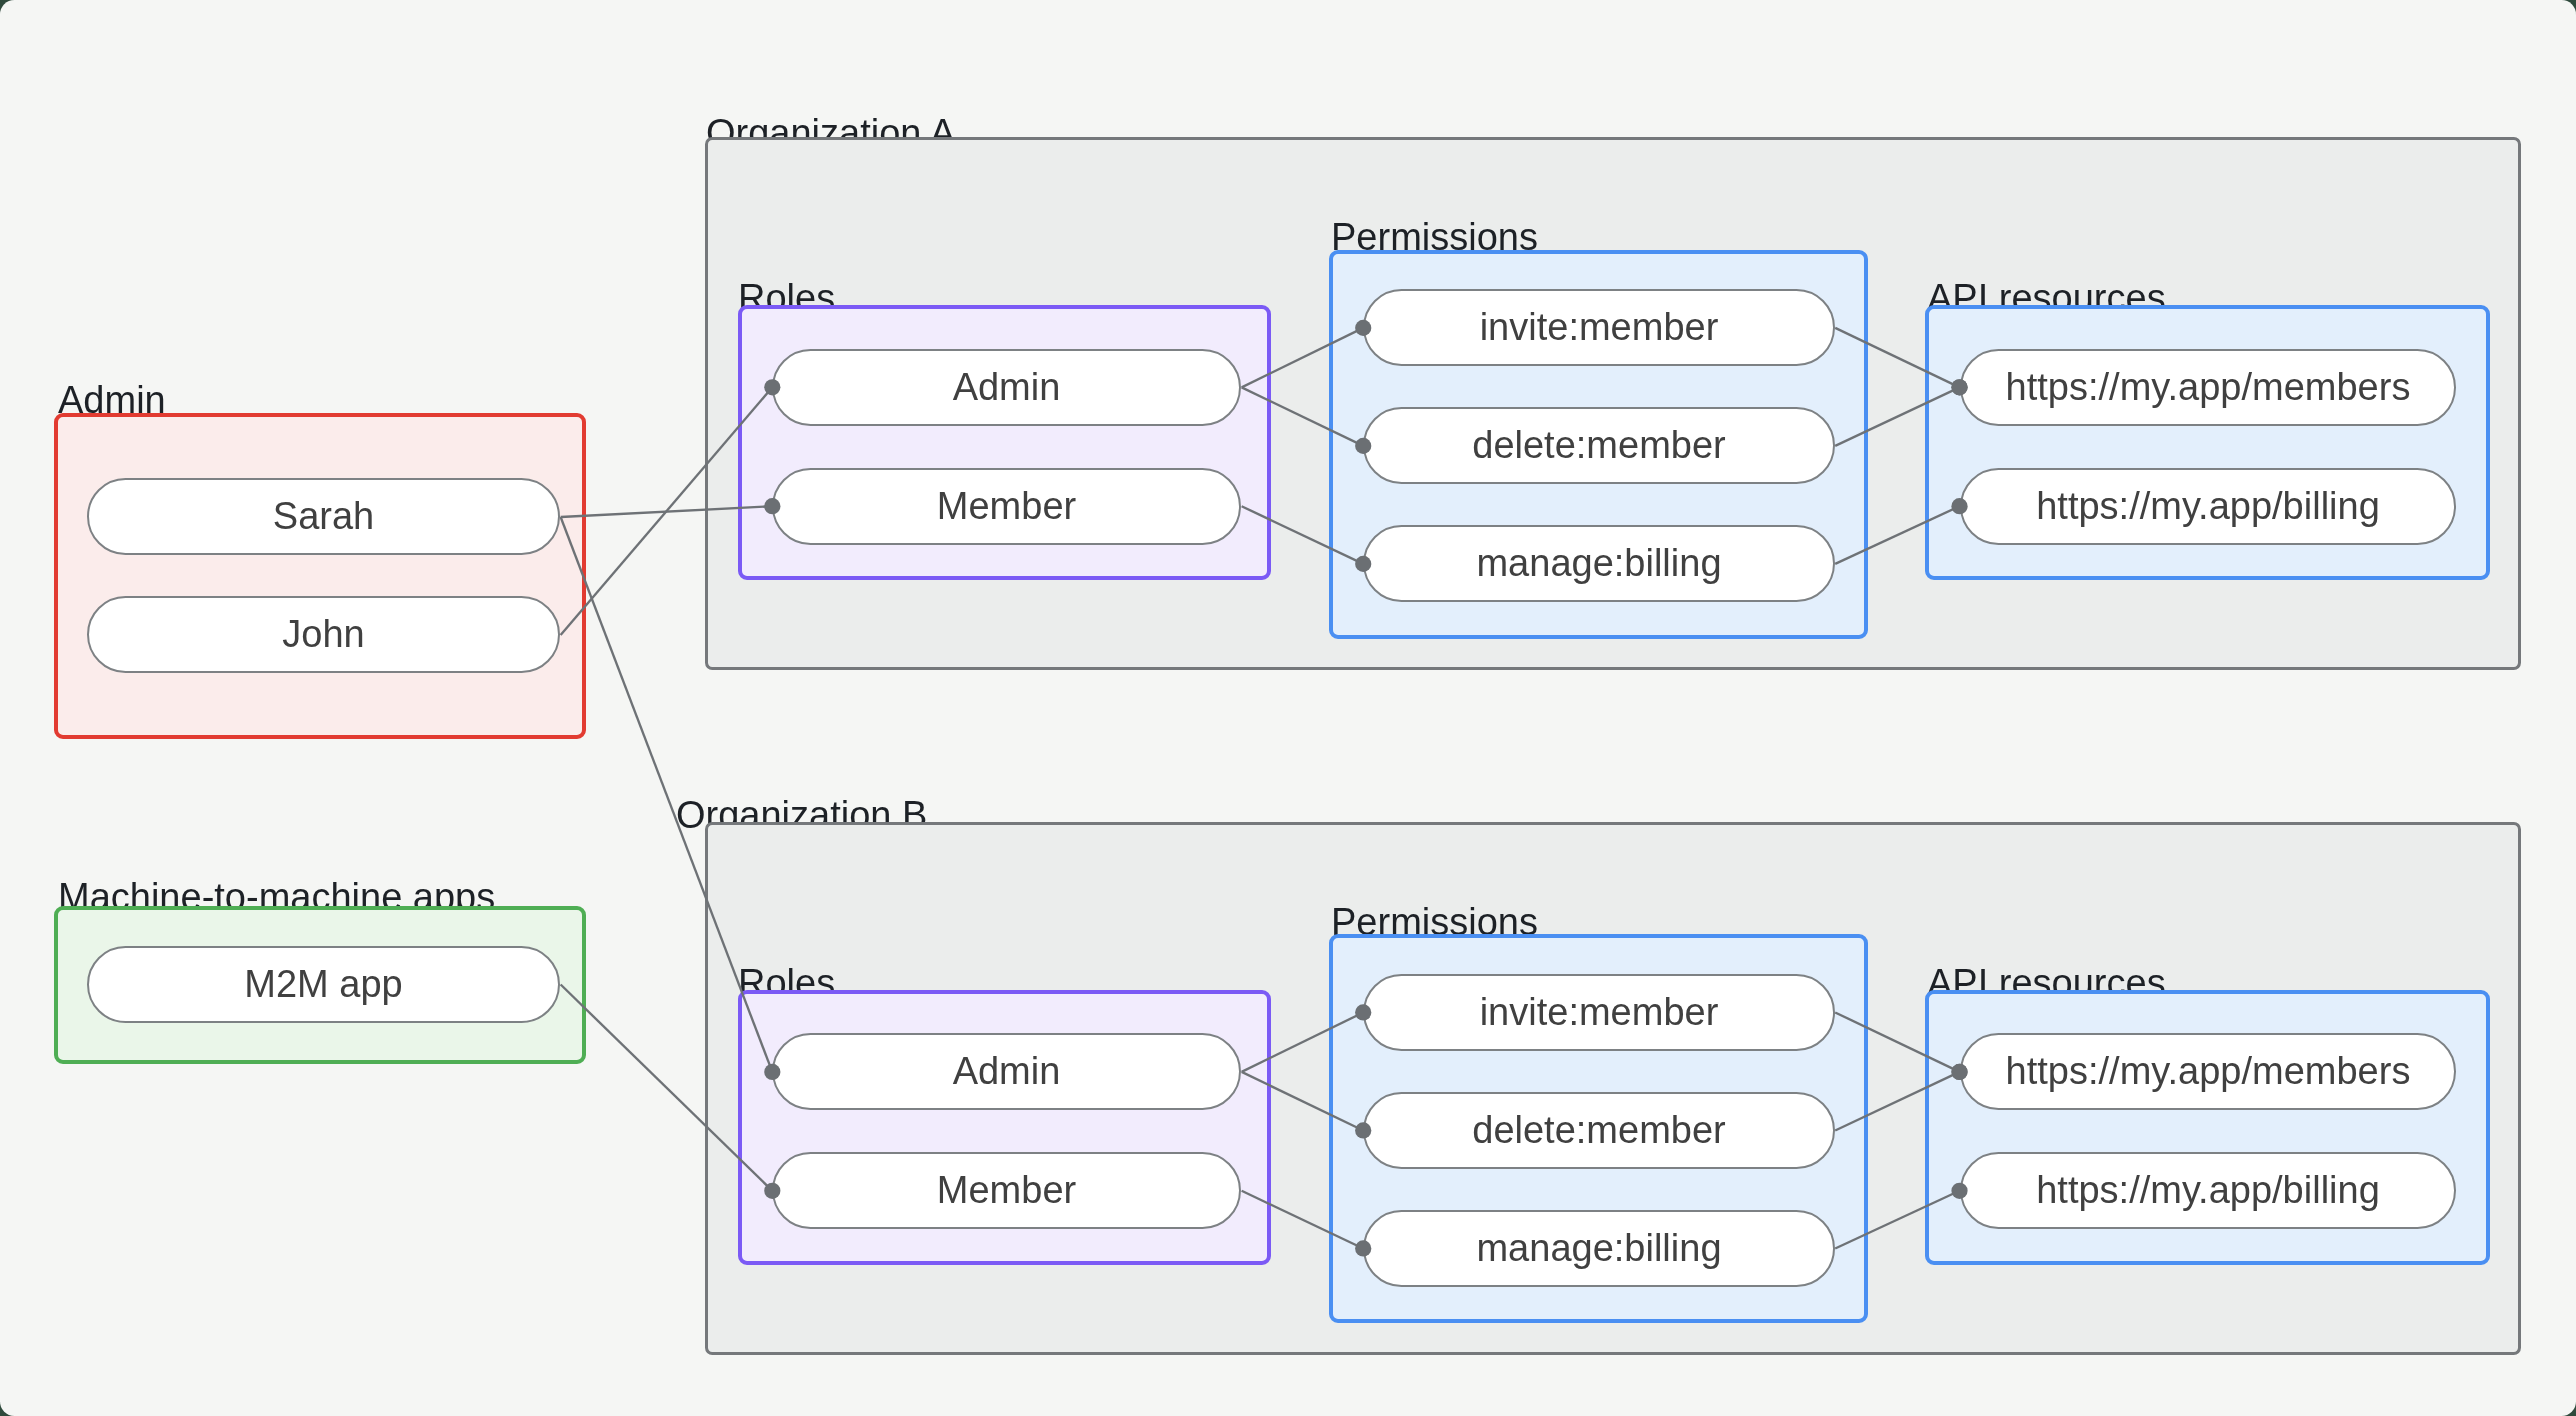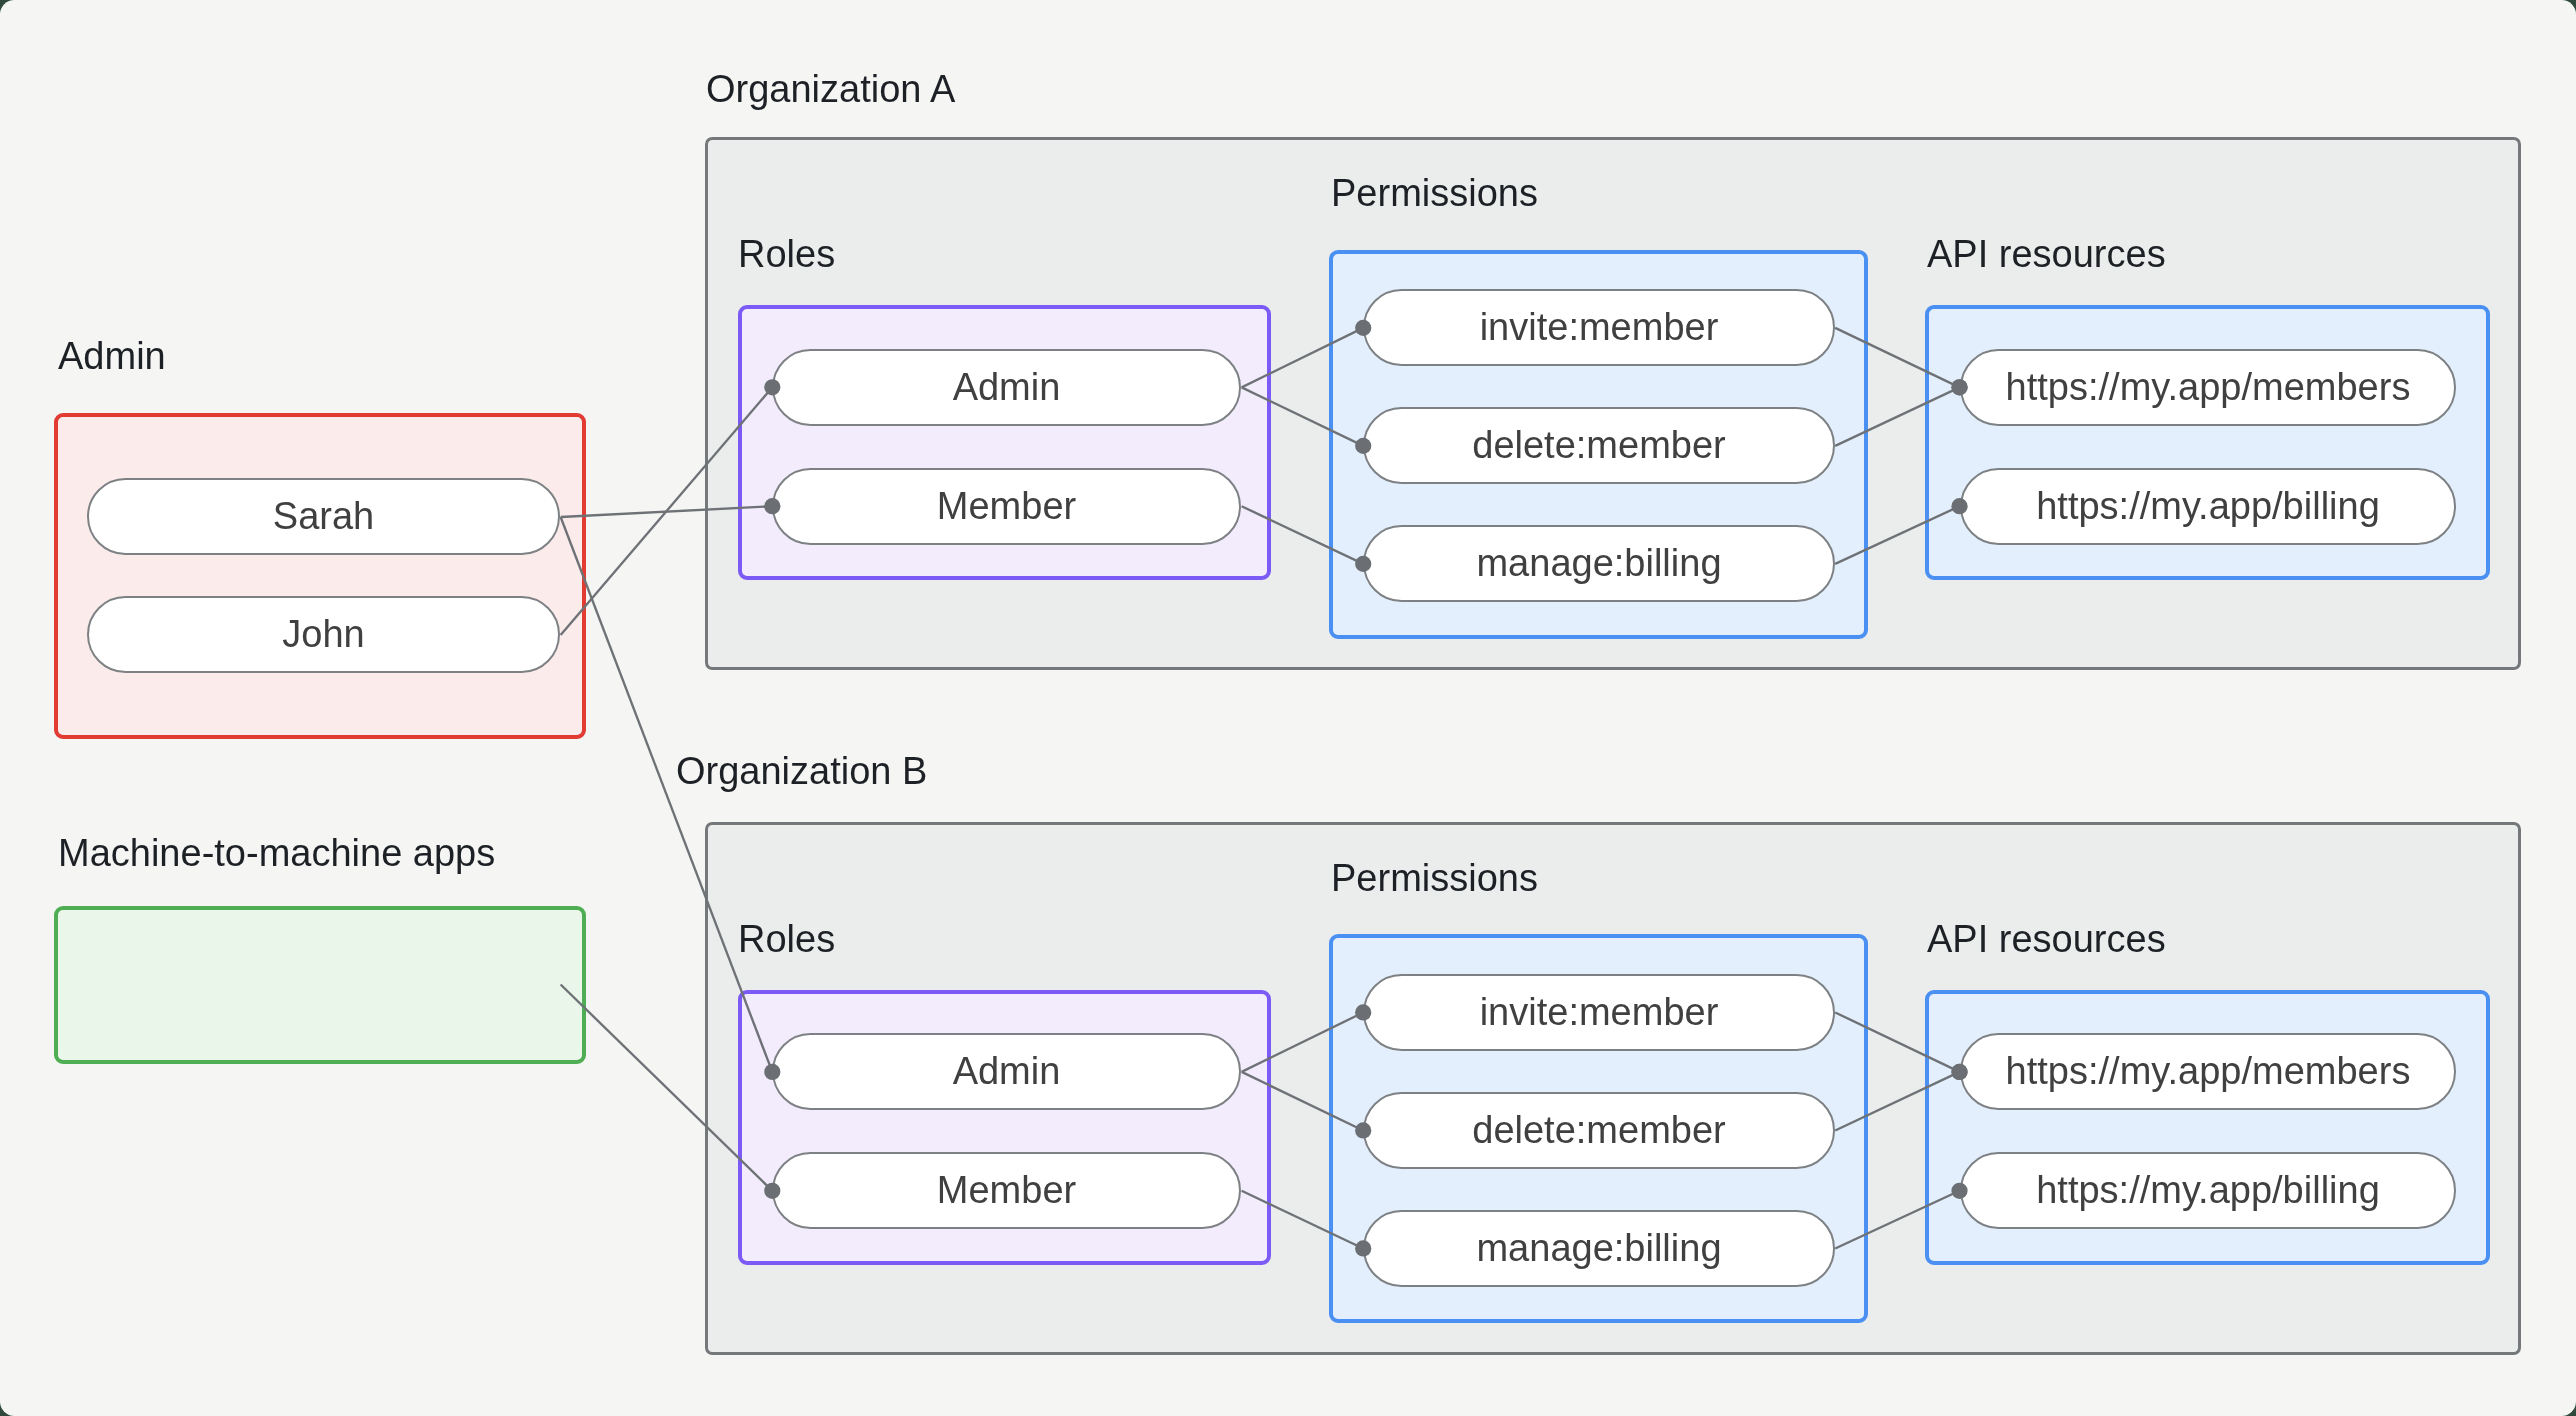--- a/index.html
+++ b/index.html
@@ -11,21 +11,21 @@
   }
   .stage {
     position: absolute; inset: 0;
     background: #f5f6f4;
     border-radius: 14.4px;
     overflow: hidden;
   }
   .glabel {
     position: absolute;
     font-size: 38px; font-weight: 500; line-height: 41px;
-    color: #1d2126; white-space: nowrap;
+    color: #1d2126; white-space: nowrap; margin-top: 44px;
   }
   .gbox {
     position: absolute;
     box-sizing: border-box;
     border-radius: 9px;
   }
   .users-box   { border: 4.5px solid #e23b31; background: #fbeceb; }
   .m2m-box     { border: 4.5px solid #4fae54; background: #eaf6e9; }
   .org-box     { border: 3.6px solid #75787b; background: #ebedec; border-radius: 7.2px; }
   .roles-box   { border: 4.5px solid #7b5af5; background: #f2ecfd; }
@@ -53,20 +53,21 @@
 
 <div class="stage">
 
   <div class="glabel" style="left:58px; top:336px">Admin</div>
   <div class="gbox users-box" style="left:54px; top:413px; width:532px; height:326px"></div>
   <div class="pill" style="left:87px; top:596px; width:473px; height:77px">John</div>
   <div class="pill" style="left:87px; top:478px; width:473px; height:77px">Sarah</div>
 
   <div class="glabel" style="left:58px; top:833px">Machine-to-machine apps</div>
   <div class="gbox m2m-box" style="left:54px; top:906px; width:532px; height:158px"></div>
+  <div class="pill" style="left:87px; top:946px; width:473px; height:77px">M2M app</div>
 
   <div class="glabel" style="left:706px; top:69px">Organization A</div>
   <div class="gbox org-box" style="left:705px; top:137px; width:1816px; height:533px"></div>
 
   <div class="glabel" style="left:738px; top:234px">Roles</div>
   <div class="gbox roles-box" style="left:738px; top:305px; width:533px; height:275px"></div>
   <div class="pill" style="left:772px; top:349px; width:469px; height:77px">Admin</div>
   <div class="pill" style="left:772px; top:468px; width:469px; height:77px">Member</div>
 
   <div class="glabel" style="left:1331px; top:173px">Permissions</div>

